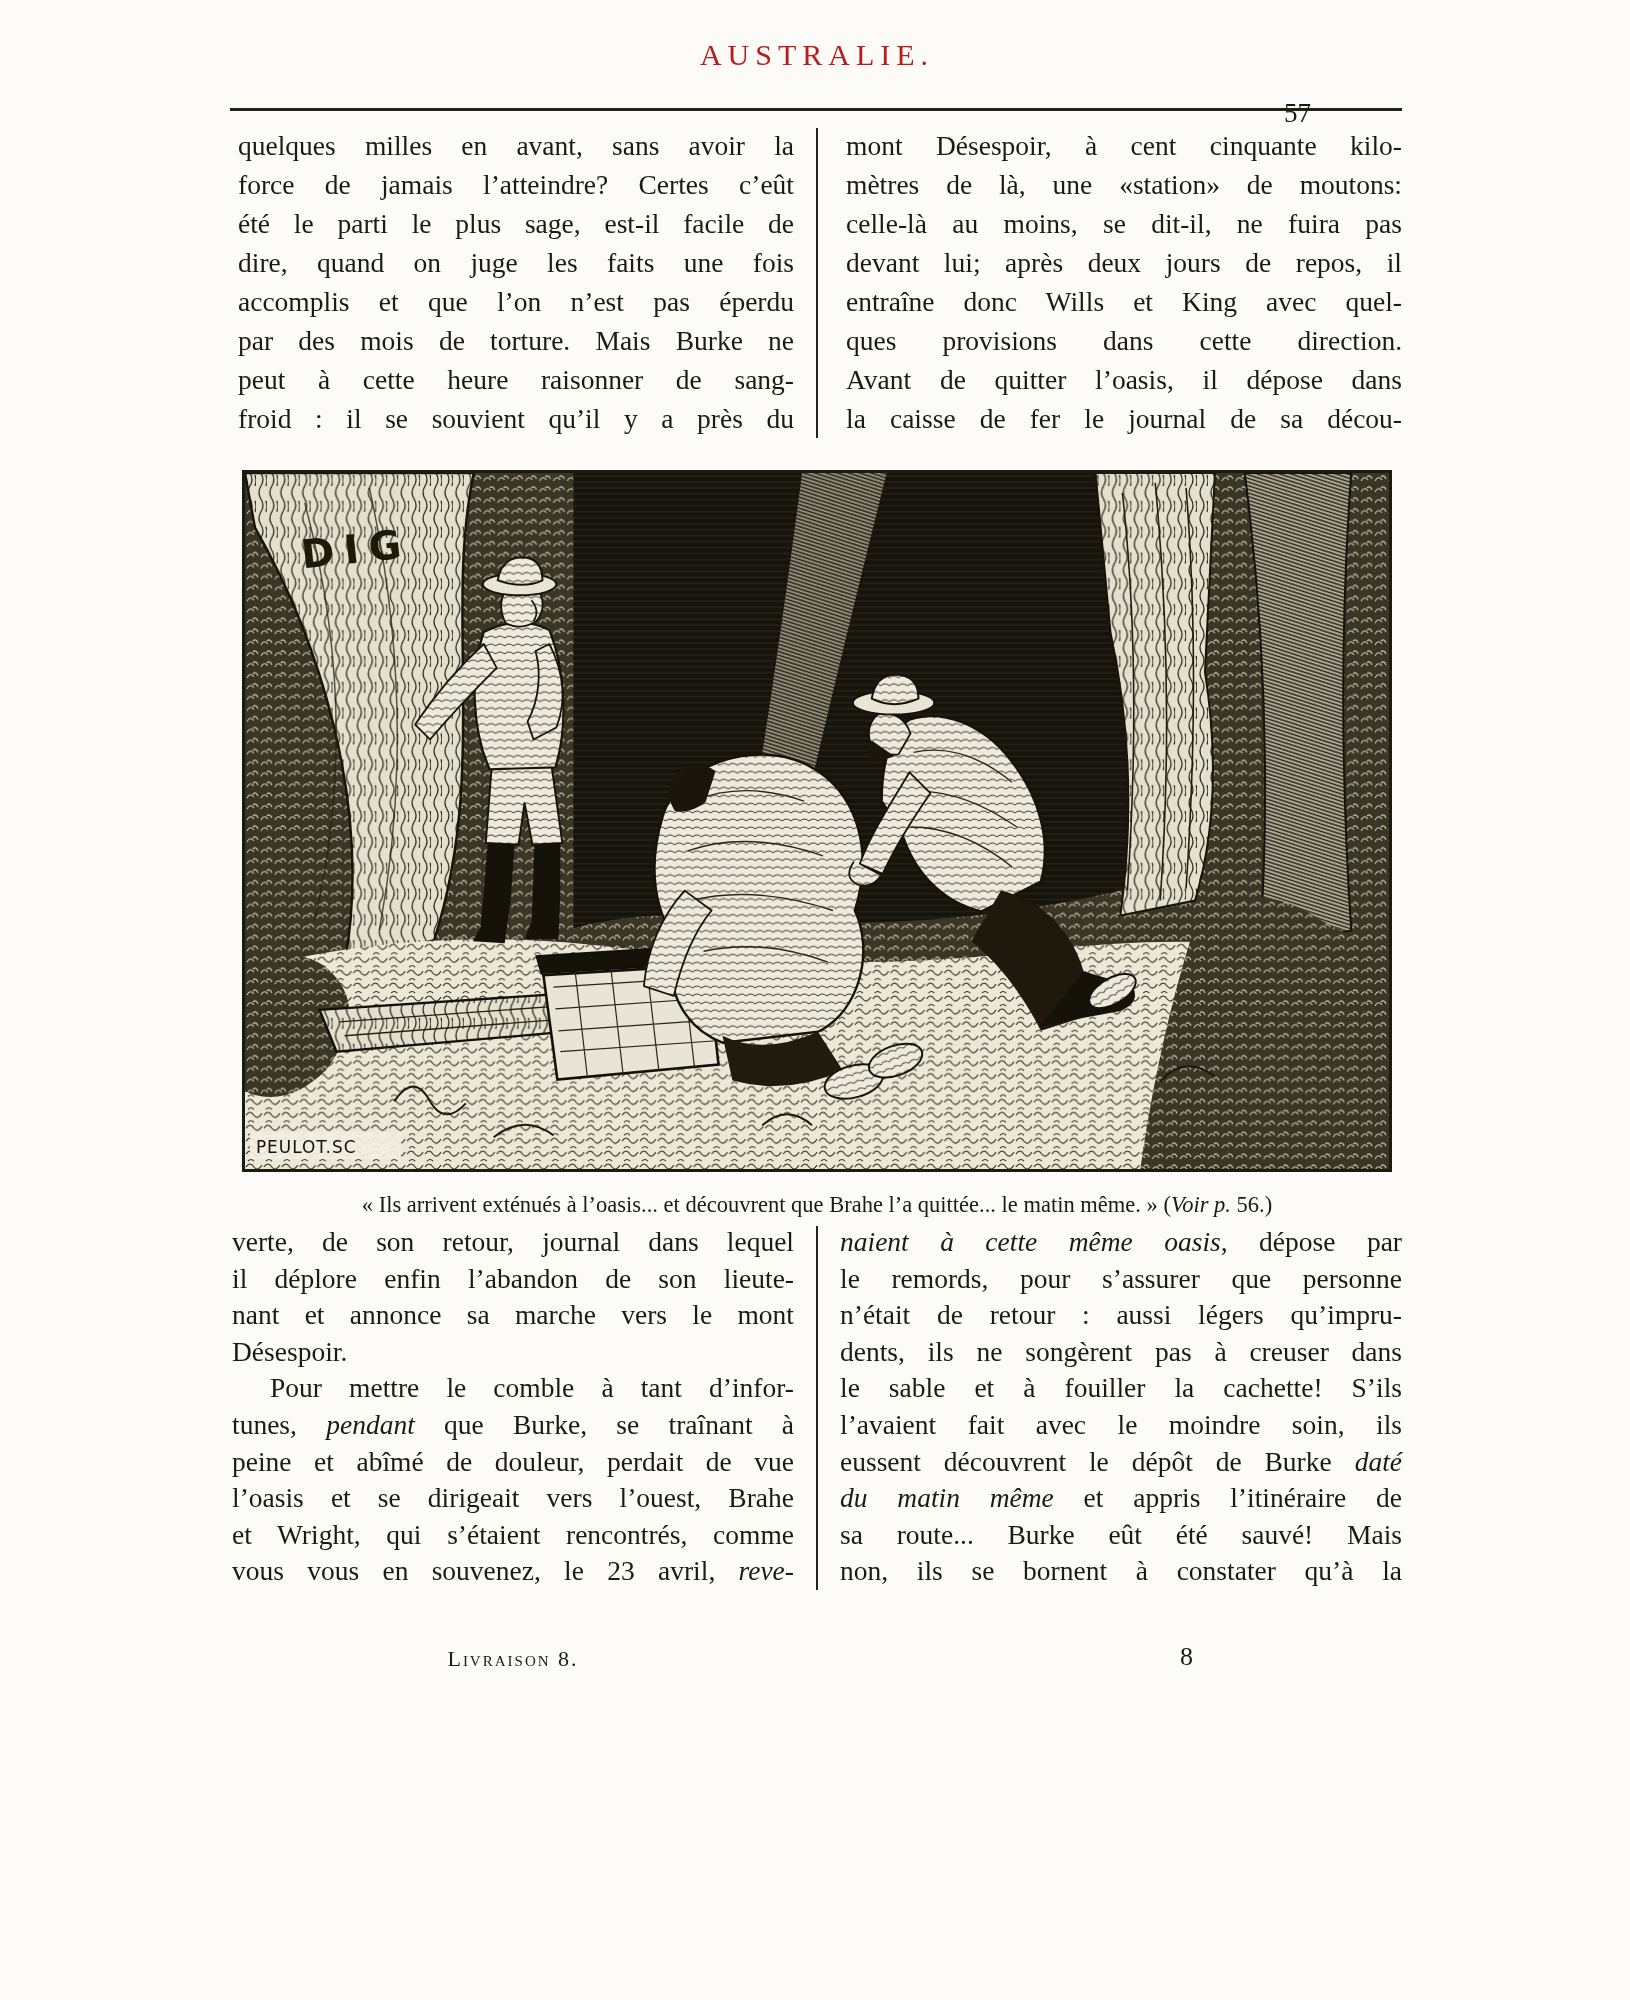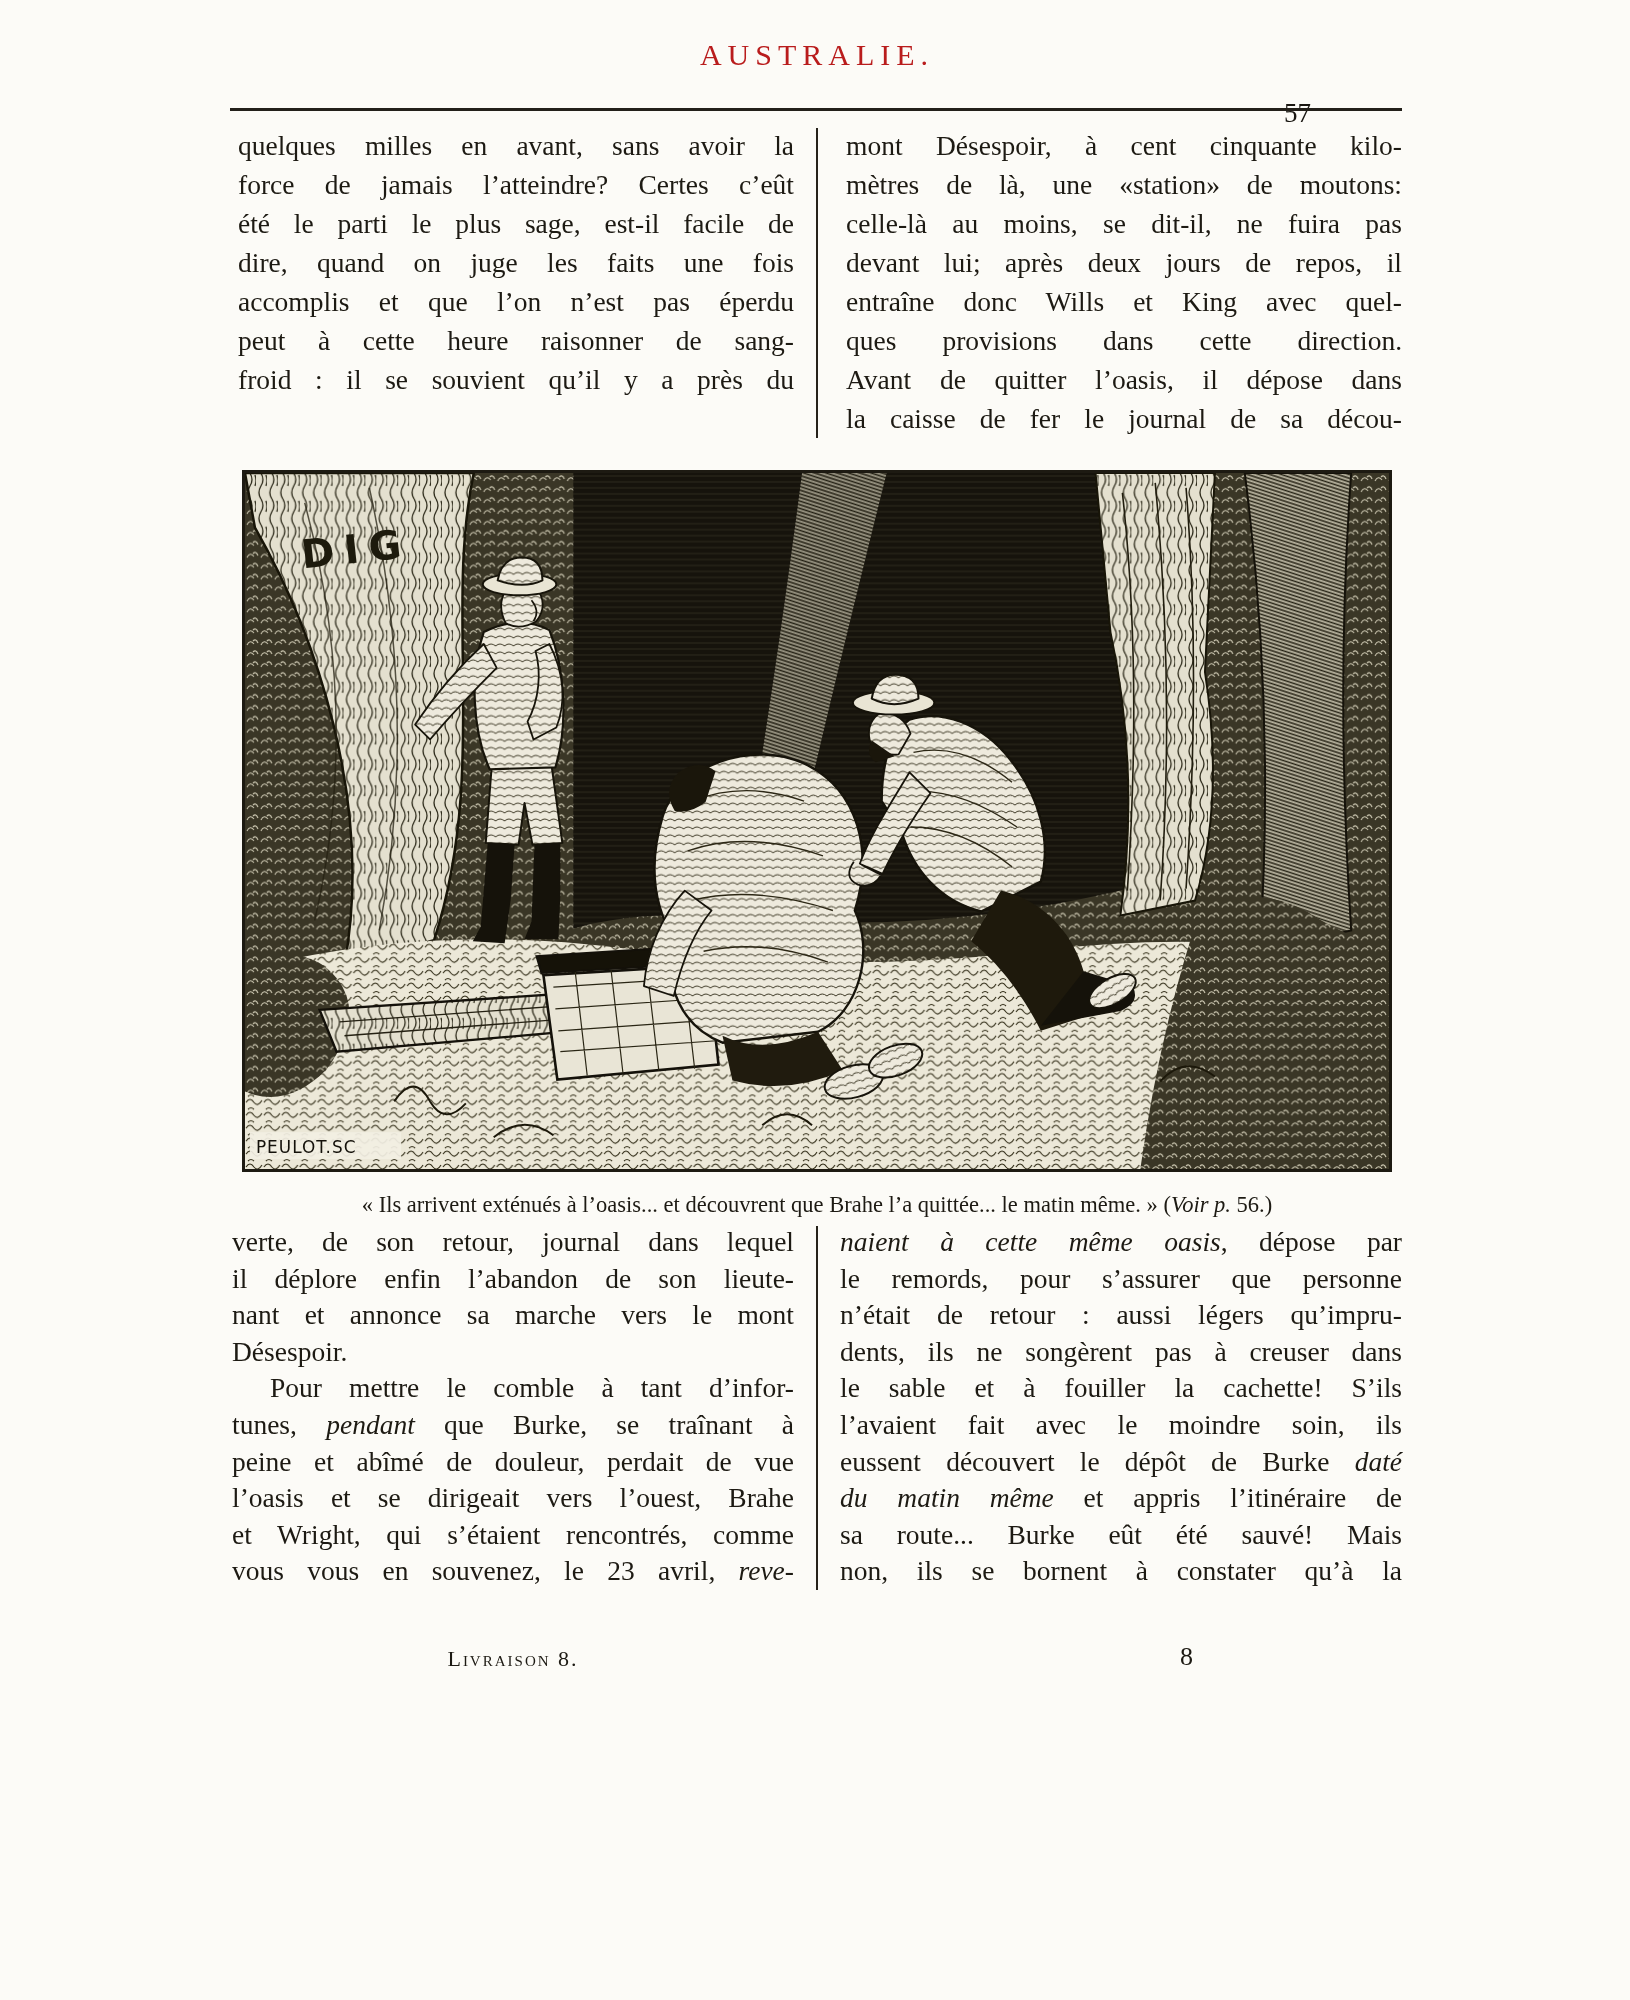--- a/index.html
+++ b/index.html
@@ -49,20 +49,21 @@
   <div class="page-number">57</div>
   <div class="header-rule"></div>
 
   <div class="text-block top">
     <div class="col">
         <div class="tline"><span>quelques milles en avant, sans avoir la</span></div>
         <div class="tline"><span>force de jamais l’atteindre? Certes c’eût</span></div>
         <div class="tline"><span>été le parti le plus sage, est-il facile de</span></div>
         <div class="tline"><span>dire, quand on juge les faits une fois</span></div>
         <div class="tline"><span>accomplis et que l’on n’est pas éperdu</span></div>
+        <div class="tline"><span>par des mois de torture. Mais Burke ne</span></div>
         <div class="tline"><span>peut à cette heure raisonner de sang-</span></div>
         <div class="tline"><span>froid : il se souvient qu’il y a près du</span></div>
       </div>
     <div class="col-divider"></div>
     <div class="col">
         <div class="tline"><span>mont Désespoir, à cent cinquante kilo-</span></div>
         <div class="tline"><span>mètres de là, une «station» de moutons:</span></div>
         <div class="tline"><span>celle-là au moins, se dit-il, ne fuira pas</span></div>
         <div class="tline"><span>devant lui; après deux jours de repos, il</span></div>
         <div class="tline"><span>entraîne donc Wills et King avec quel-</span></div>
@@ -192,21 +193,21 @@
         <div class="tline"><span>vous vous en souvenez, le 23 avril, </span><span class="it">reve-</span></div>
       </div>
     <div class="col-divider"></div>
     <div class="col">
         <div class="tline"><span class="it">naient à cette même oasis</span><span>, dépose par</span></div>
         <div class="tline"><span>le remords, pour s’assurer que personne</span></div>
         <div class="tline"><span>n’était de retour : aussi légers qu’impru-</span></div>
         <div class="tline"><span>dents, ils ne songèrent pas à creuser dans</span></div>
         <div class="tline"><span>le sable et à fouiller la cachette! S’ils</span></div>
         <div class="tline"><span>l’avaient fait avec le moindre soin, ils</span></div>
-        <div class="tline"><span>eussent découvert le dépôt de Burke </span><span class="it">daté</span></div>
+        <div class="tline"><span>eussent découvrent le dépôt de Burke </span><span class="it">daté</span></div>
         <div class="tline"><span class="it">du matin même</span><span> et appris l’itinéraire de</span></div>
         <div class="tline"><span>sa route... Burke eût été sauvé! Mais</span></div>
         <div class="tline"><span>non, ils se bornent à constater qu’à la</span></div>
       </div>
   </div>
 
   <div class="livraison">Livraison 8.</div>
   <div class="sheet-mark">8</div>
 
 </div>

